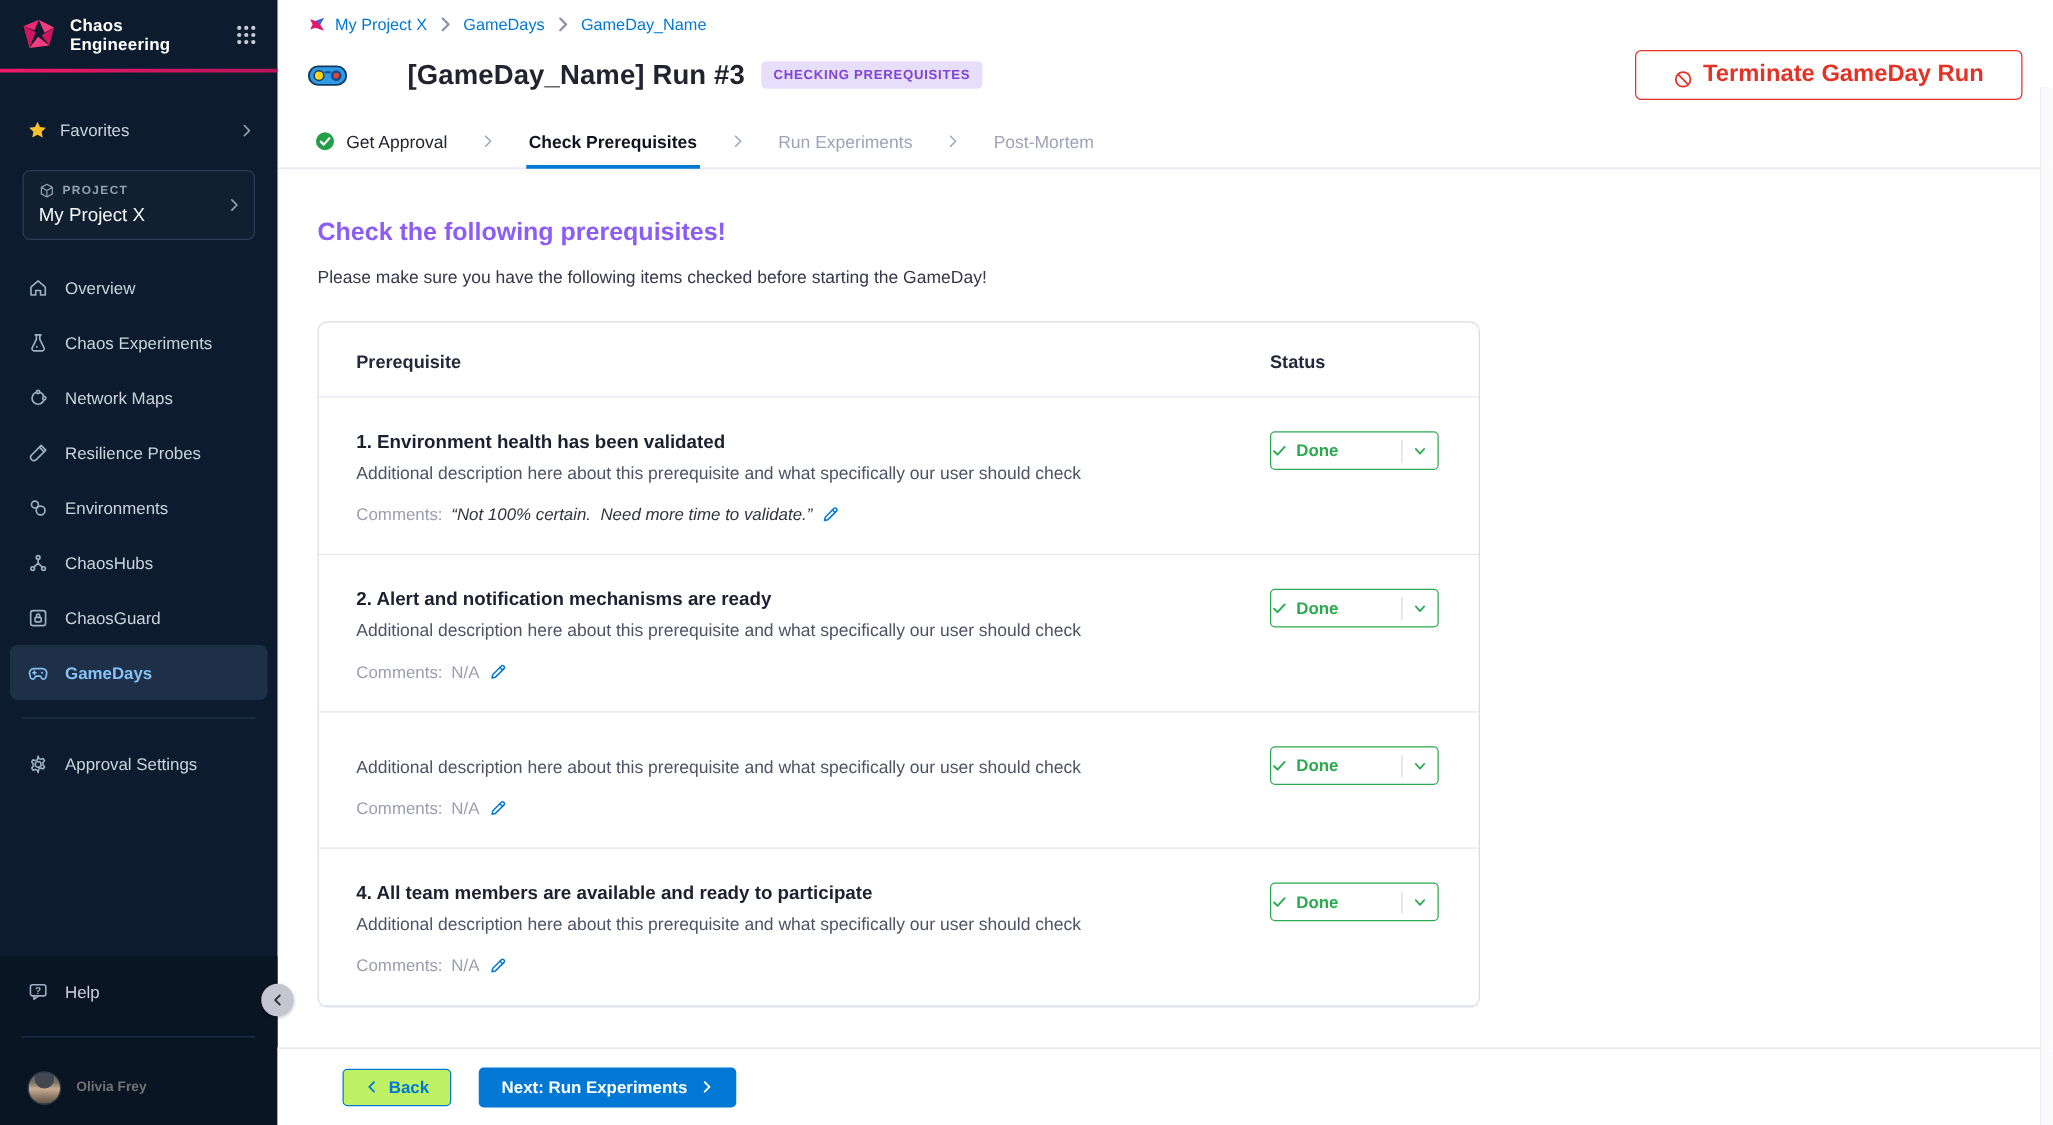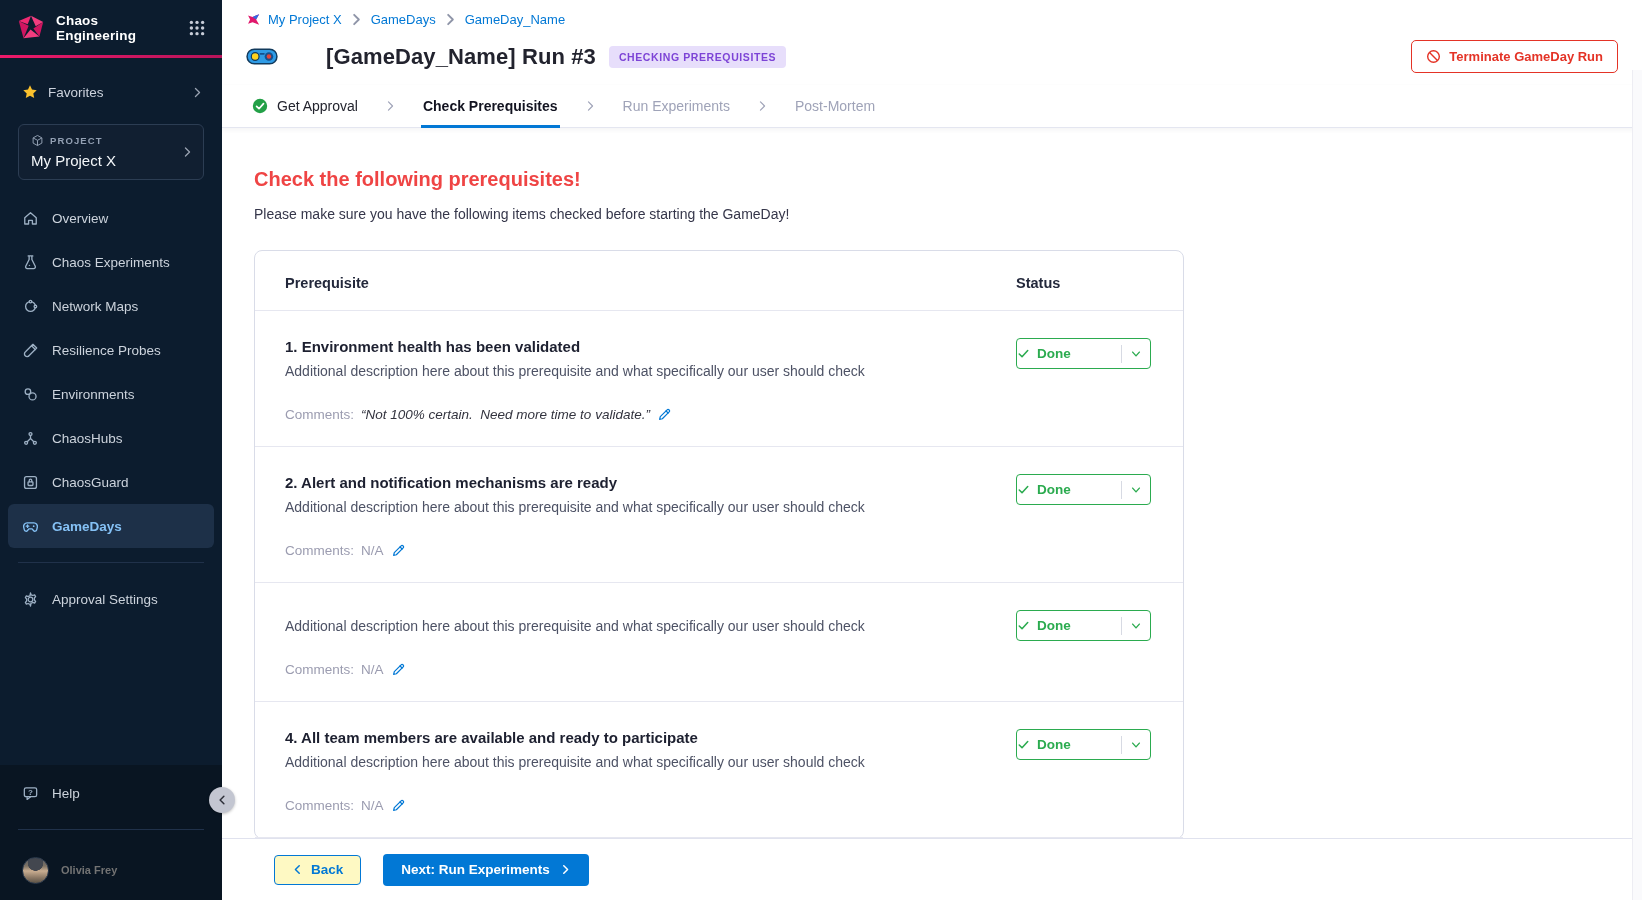--- a/index.html
+++ b/index.html
@@ -7,21 +7,21 @@
   body { font-family: "Liberation Sans", "DejaVu Sans", sans-serif; background:#fff; overflow:hidden; }
   .app { position:relative; width:1642px; height:900px; display:flex; }
 
   
   .sidebar { width:222px; min-width:222px; height:100%; background:var(--sidebar); display:flex; flex-direction:column; color:#cdd3dc; position:relative; z-index:5;}
   .brand { display:flex; align-items:center; padding:13px 16px 12px 16px; gap:10px; }
   .brand-logo { width:30px; height:30px; flex:0 0 auto; }
   .brand-text { font-size:13.5px; font-weight:700; color:#fff; line-height:1.12; letter-spacing:.2px; }
   .brand-grid { margin-left:auto; width:18px; height:18px; color:#c8cdd8; cursor:pointer; }
   .brand-divider { height:3px; background:linear-gradient(90deg,#ee1a6a,#b8145a); }
-  .fav-row { display:flex; align-items:center; gap:10px; padding:0 18px 0 22px; margin-top:22px; height:24px; cursor:pointer; }
+  .fav-row { display:flex; align-items:center; gap:10px; padding:0 18px 0 22px; margin-top:34px; height:24px; cursor:pointer; }
   .fav-row .star { width:16px; height:16px; }
   .fav-label { font-size:13.5px; color:#ccd2dc; }
   .fav-chev { margin-left:auto; width:13px; height:13px; color:#9aa3b2; }
   .project-card { margin:20px 18px 0 18px; border:1px solid #2c3d53; background:#111f31; border-radius:6px; padding:9px 26px 10px 12px; position:relative; cursor:pointer; }
   .project-eyebrow { display:flex; align-items:center; gap:6px; color:#93a0b3; }
   .project-eyebrow .icon { width:13px; height:13px; }
   .project-eyebrow span { font-size:9.5px; font-weight:700; letter-spacing:1.1px; }
   .project-name { margin-top:5px; font-size:15px; color:#f4f7fa; }
   .project-chev { position:absolute; right:9px; top:50%; transform:translateY(-50%); width:13px; height:13px; color:#9aa3b2; }
   .nav { margin-top:16px; }
@@ -50,59 +50,59 @@
   .main { flex:1; display:flex; flex-direction:column; position:relative; background:#fff; min-width:0; }
   .main-header { padding:12px 24px 0 24px; }
   .breadcrumb { display:flex; align-items:center; gap:7px; font-size:13px; }
   .breadcrumb .icon { width:15px; height:15px; }
   .crumb { color:var(--primary); cursor:pointer; }
   .crumb-sep { width:11px; height:11px; color:#8f95a8; }
   .title-row { display:flex; align-items:center; gap:13px; margin-top:13px; }
   .gamepad-emoji { width:32px; height:21px; }
   .page-title { font-size:22px; font-weight:700; color:#22232e; letter-spacing:.1px;margin-left:35px; }
   .status-badge { background:var(--purple-bg); color:var(--purple); font-size:10.5px; font-weight:700; letter-spacing:.6px; padding:5px 10px; border-radius:4px; }
-  .terminate-btn { margin-left:auto; display:flex; align-items:flex-end; gap:8px; border:1px solid var(--red); color:var(--red); background:#fff; border-radius:5px; padding:8px 14px; font-size:13px; font-weight:700; cursor:pointer; }
+  .terminate-btn { margin-left:auto; display:flex; align-items:flex-end; gap:8px; border:1px solid var(--red); color:var(--red); background:#fff; border-radius:5px; padding:8px 30px; font-size:19px; font-weight:700; cursor:pointer; }
   .terminate-btn .icon { width:15px; height:15px; }
 
   .stepper { display:flex; align-items:stretch; margin-top:12px; padding:0 28px; height:43px; border-bottom:1px solid #e4e6f0; box-shadow:0 2px 4px rgba(96,97,112,.07); }
   .step { display:flex; align-items:center; gap:9px; font-size:14px; padding:0 2px; position:relative; cursor:pointer; }
   .step .icon { width:16px; height:16px; }
   .step.done { color:#23242e; }
   .step.active { color:#121320; font-weight:700; }
   .step.active::after { content:""; position:absolute; left:0; right:0; bottom:-1px; height:3px; background:var(--primary); }
   .step.upcoming { color:#9fa3b8; }
   .step-sep { display:flex; align-items:center; margin:0 24px; width:13px; color:#9fa3b8; }
 
   .content { flex:1; padding:40px 0 0 32px; overflow:hidden; position:relative; }
-  .content-heading { font-size:20px; font-weight:700; color:#ef4444; }
+  .content-heading { font-size:20px; font-weight:700; color:#8b5cf6; }
   .content-sub { margin-top:15px; font-size:14px; color:#35364a; }
   .card { margin-top:28px; width:930px; background:#fff; border:1px solid #d9dce8; border-radius:8px; }
   .thead { display:flex; padding:24px 30px 19px 30px; border-bottom:1px solid #e6e7f0; }
   .col-pre { flex:1; font-size:14.5px; font-weight:600; color:#23283b; }
   .col-status { width:137px; font-size:14.5px; font-weight:600; color:#23283b; }
   .prow { display:flex; padding:27px 30px 24px 30px; border-bottom:1px solid #e6e7f0; }
   .prow-main { flex:1; padding-right:30px; }
   .prow-title { font-size:15px; font-weight:700; color:#1d2030; }
   .prow-desc { margin-top:8px; font-size:14px; color:#4d5265; }
-  .prow-comments { margin-top:28px; display:flex; align-items:center; gap:7px; font-size:13.5px; }
+  .prow-comments { margin-top:18px; display:flex; align-items:center; gap:7px; font-size:13.5px; }
   .c-label { color:#9b9cb0; }
   .c-text.quote { font-style:italic; color:#33343f; font-weight:500; white-space:pre-wrap; }
   .c-text.na { color:#9b9cb0; }
   .pencil-btn { width:15px; height:15px; color:var(--primary); cursor:pointer; }
   .prow-status { width:137px; }
   .done-btn { display:flex; align-items:center; width:135px; height:31px; border:1px solid var(--green); border-radius:4px; background:#fff; cursor:pointer; }
   .done-btn .done-left { flex:1; display:flex; align-items:center; gap:7px; color:var(--green); }
   .done-btn .icon.check { width:13px; height:13px; }
   .done-label { font-size:13.5px; font-weight:700; color:var(--green); }
   .done-sep { width:1px; height:18px; background:#d7dae3; }
   .done-chev { width:28px; display:flex; align-items:center; justify-content:center; color:var(--green); }
   .done-chev .icon { width:12px; height:12px; }
 
   .footer { position:absolute; left:0; right:0; bottom:0; height:62px; background:#fff; border-top:1px solid #e0e2ee; display:flex; align-items:center; padding-left:52px; gap:22px; z-index:10; }
-  .back-btn { display:flex; align-items:center; gap:8px; height:30px; padding:0 17px; border:1px solid var(--primary); color:var(--primary); background:#fef9c3; border-radius:4px; font-size:13.5px; font-weight:700; cursor:pointer; }
+  .back-btn { display:flex; align-items:center; gap:8px; height:30px; padding:0 17px; border:1px solid var(--primary); color:var(--primary); background:#bef264; border-radius:4px; font-size:13.5px; font-weight:700; cursor:pointer; }
   .back-btn .icon { width:11px; height:11px; }
   .next-btn { display:flex; align-items:center; gap:10px; height:32px; padding:0 18px; background:var(--primary); color:#fff; border:none; border-radius:4px; font-size:13.5px; font-weight:700; cursor:pointer; }
   .next-btn .icon { width:11px; height:11px; }
 
   .scroll-track { position:absolute; right:0; top:70px; bottom:0; width:10px; background:#fafafc; border-left:1px solid #ededf3; z-index:20; }
   .scroll-thumb { position:absolute; right:1px; top:70px; width:8px; height:300px; border-radius:4px; background:#d8dae4; cursor:grab; }
 
   .icon svg { width:100%; height:100%; display:block; }
 </style>
 </head>

